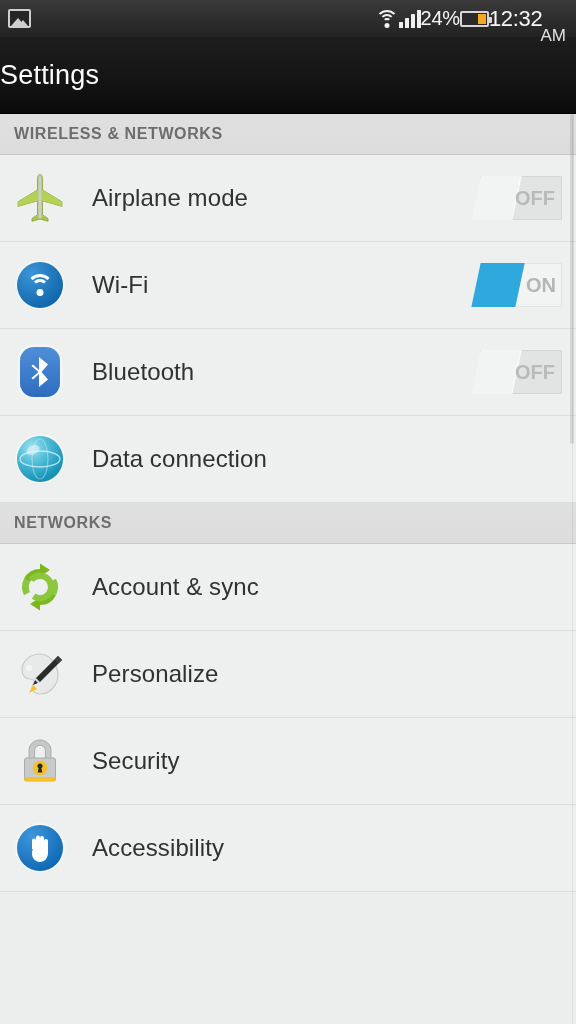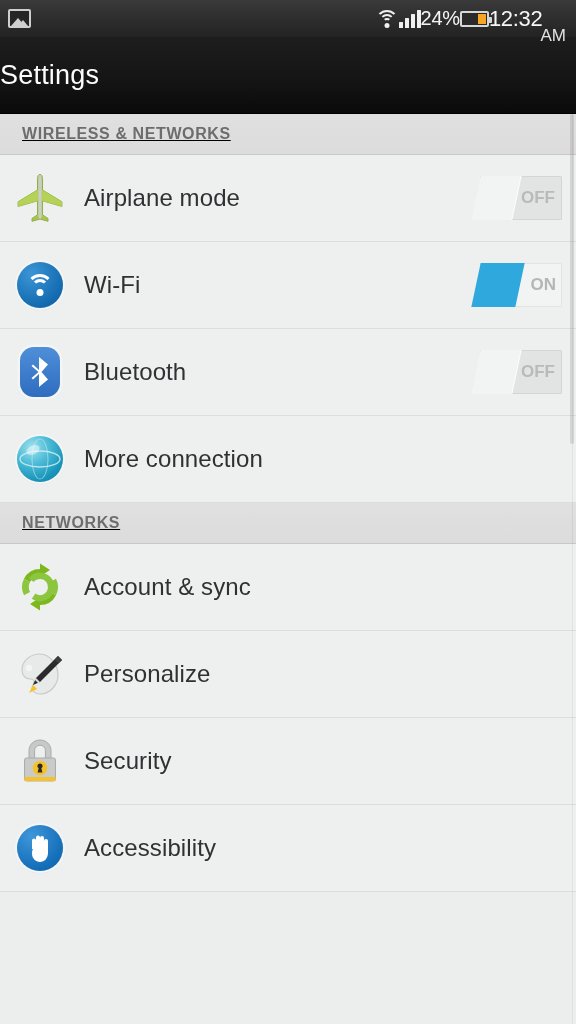--- a/index.html
+++ b/index.html
@@ -82,51 +82,51 @@
   }
   .actionbar .title{ color:#fcfcfc; font-size:27px; font-weight:400; letter-spacing:.2px; }
 
   
   .list{ position:relative; width:100%; height:910px; background:#eceded; overflow:hidden; }
 
   .section-head{
     height:41px; width:100%;
     background:linear-gradient(to bottom,#e0e0e0,#dcdcdc);
     border-bottom:1px solid #c8c8c8;
-    display:flex; align-items:center; padding-left:22px;text-decoration:underline;
+    display:flex; align-items:center; padding-left:14px;
   }
   .section-head span{
     font-size:16px; font-weight:bold; color:#6d6d6d; letter-spacing:.6px;
   }
 
   .row{
     position:relative; height:87px; width:100%;
     background:#eef0ef;
     border-bottom:1px solid #dcdddd;
     display:flex; align-items:center; padding-left:12px;
   }
   .row .label{
-    font-size:24px; color:#2f3132; letter-spacing:.1px; margin-left:16px;
+    font-size:24px; color:#2f3132; letter-spacing:.1px; margin-left:24px;
   }
   .row .iconbox{
     width:56px; height:56px; position:relative;
     display:flex; align-items:center; justify-content:center; flex:0 0 56px;
   }
 
   
   .toggle{
     position:absolute; right:14px; top:50%; transform:translateY(-50%);
     width:82px; height:44px;
   }
   .toggle .track{
     position:absolute; inset:0; background:#e2e3e3;
     border:1px solid #d4d5d5; border-radius:1px;
   }
   .toggle .txt{
-    position:absolute; font-size:17px; font-weight:bold; color:#b9bbbb;
+    position:absolute; font-size:20px; font-weight:bold; color:#b9bbbb;
     top:50%; transform:translateY(-50%);
   }
   .toggle .knob{
     position:absolute; top:0; bottom:0;
     transform:skewX(-12deg);
   }
   
   .toggle.off .knob{ left:-4px; width:40px; background:#f2f3f3;
      box-shadow:1px 0 0 rgba(255,255,255,.9); }
   .toggle.off .txt{ right:7px; }
@@ -273,21 +273,21 @@
     <div class="row">
       <div class="iconbox">
         <div class="circle-ic ic-globe">
           <svg width="44" height="44" viewBox="0 0 44 44">
             <ellipse cx="22" cy="22" rx="20" ry="8" fill="none" stroke="#cdeef7" stroke-width="1.4" opacity=".85"></ellipse>
             <ellipse cx="22" cy="22" rx="8" ry="20" fill="none" stroke="#cdeef7" stroke-width="1.2" opacity=".5"></ellipse>
             <ellipse cx="15" cy="13" rx="7" ry="4.5" fill="#ffffff" opacity=".45" transform="rotate(-25 15 13)"></ellipse>
           </svg>
         </div>
       </div>
-      <div class="label">More connection</div>
+      <div class="label">Data connection</div>
     </div>
 
 
     <div class="section-head">
       <span>NETWORKS</span>
     </div>
 
     <div class="row">
       <div class="iconbox">
         <svg width="50" height="50" viewBox="0 0 50 50">

